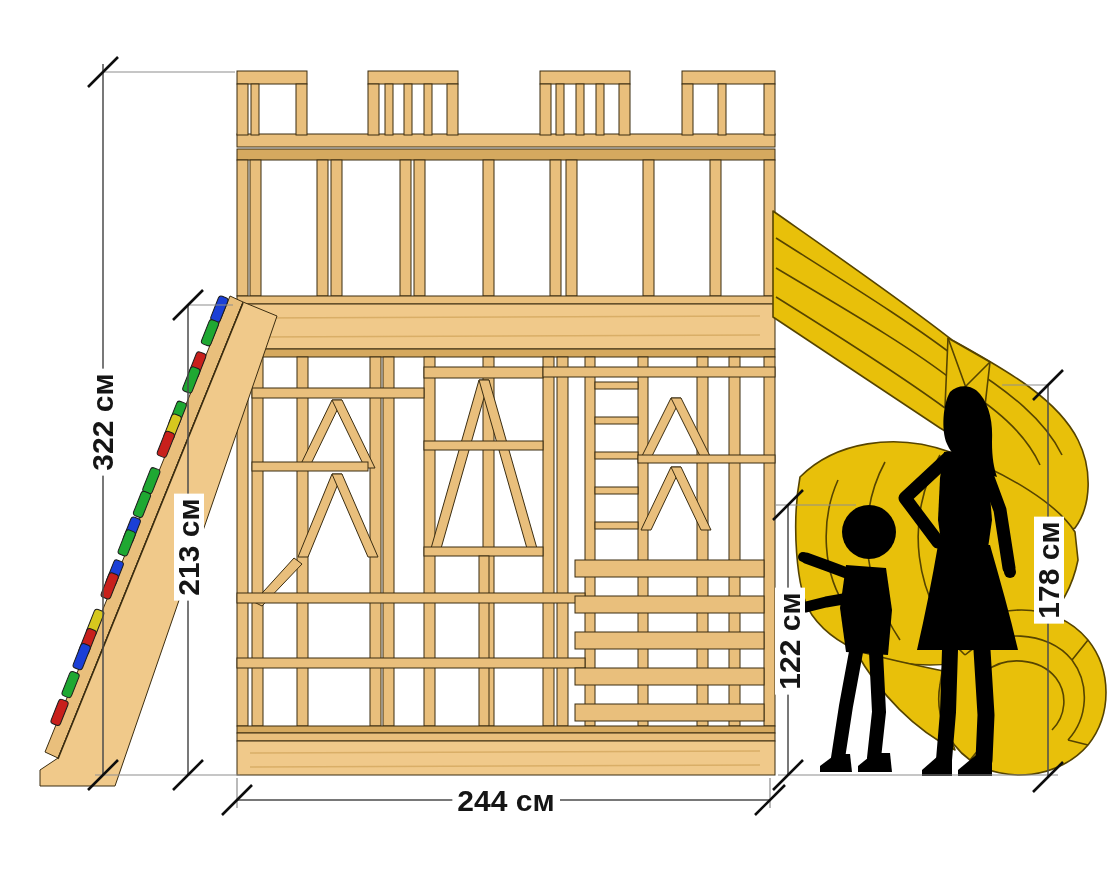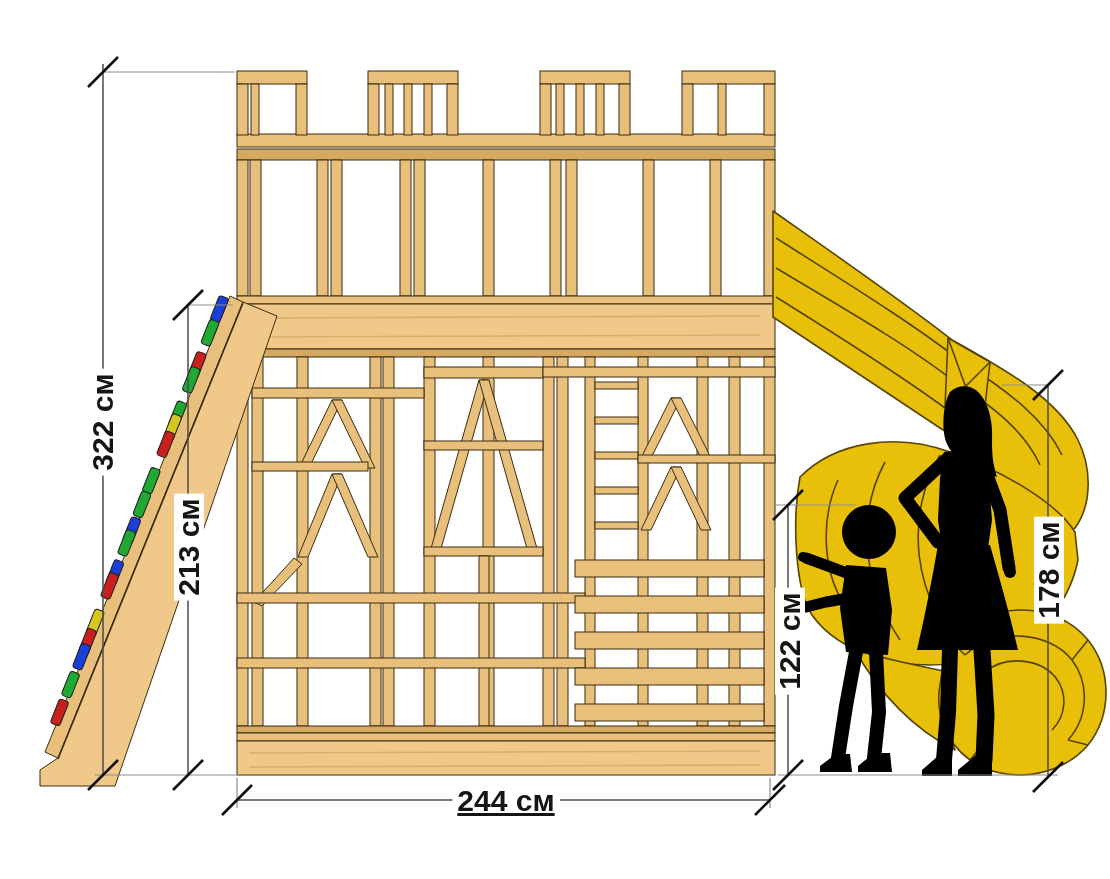--- a/index.html
+++ b/index.html
@@ -244,16 +244,16 @@
     <path class="tick" d="M 773,520 L 803,490 M 773,790 L 803,760"></path>
 
     <path class="ext" d="M 1002,385 L 1048,385"></path>
     <path class="dim" d="M 1048,385 L 1048,520 M 1048,622 L 1048,777"></path>
     <path class="tick" d="M 1033,400 L 1063,370 M 1033,792 L 1063,762"></path>
   </g>
 </svg>
 
   <div class="dim-label rot" style="left:103px; top:422px;">322 см</div>
   <div class="dim-label rot" style="left:189px; top:547px;">213 см</div>
-  <div class="dim-label" style="left:506px; top:801px;text-decoration:underline;">244 см</div>
+  <div class="dim-label" style="left:506px; top:801px;">244 см</div>
   <div class="dim-label rot" style="left:790px; top:641px;">122 см</div>
   <div class="dim-label rot" style="left:1049px; top:570px;">178 см</div>
 </div>
 
 </body></html>

